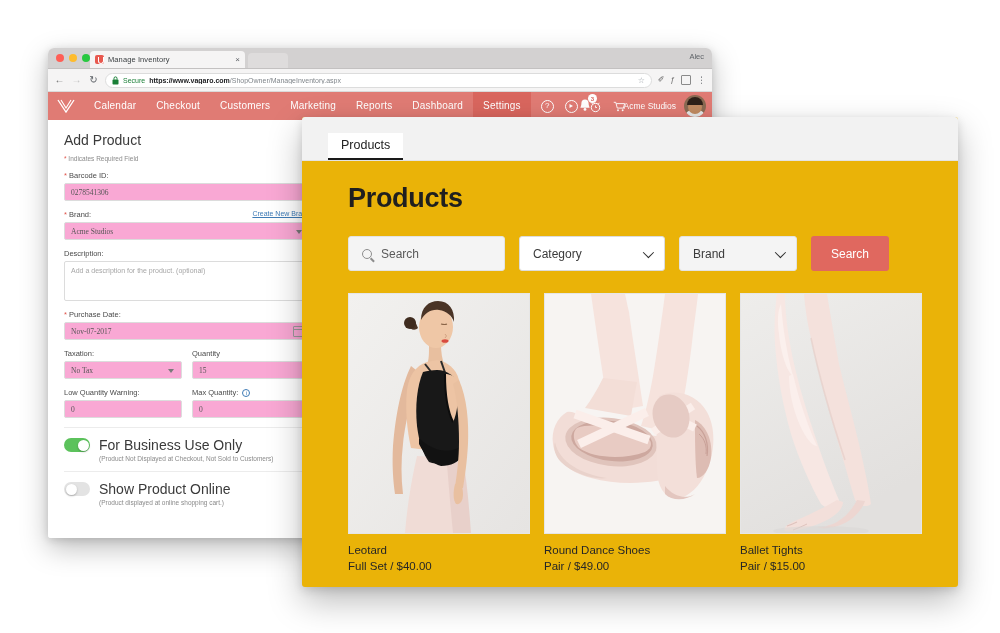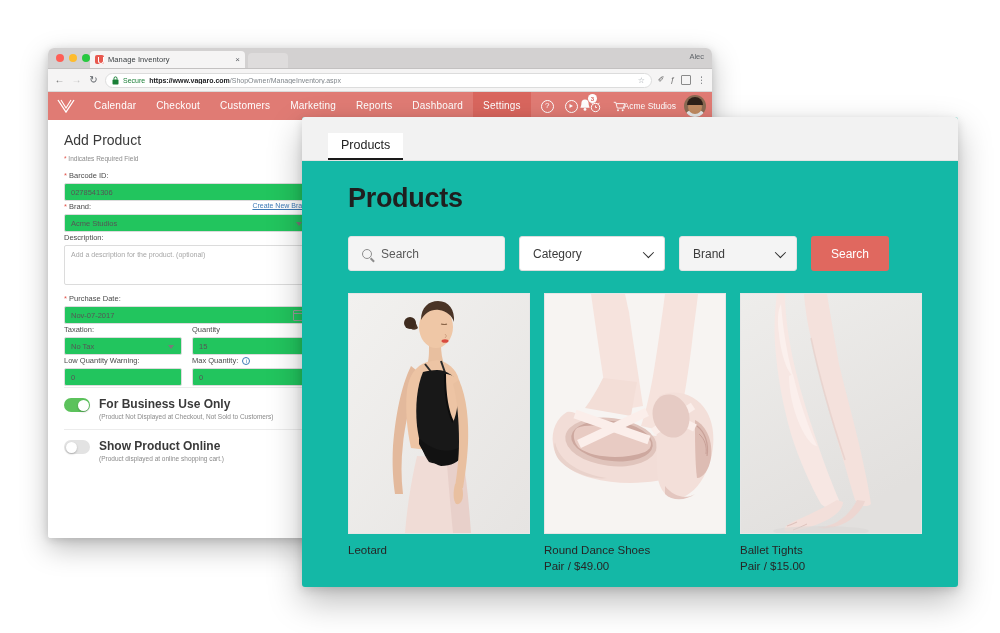--- a/index.html
+++ b/index.html
@@ -143,23 +143,24 @@
     font-size:14px;color:#3a3a3a;margin:0 0 7px 0;font-weight:400;
   }
   .req-note{font-size:6.5px;color:#8a8a8a;margin-bottom:9px;}
   .req-note .ast{color:#e0564d;}
   .fl{
     font-size:7.5px;color:#4a4a4a;margin-bottom:3px;display:block;
   }
   .fl .ast{color:#e0564d;}
   .field{
     width:100%;height:18px;border:1px solid #dcdcdc;border-radius:2px;
-    background:#22c55e;font-size:7.5px;color:#555;padding:0 6px;
-    box-sizing:border-box;line-height:18px;margin-bottom:1px;
+    background:#f9a8d4;font-size:7.5px;color:#555;padding:0 6px;
+    box-sizing:border-box;line-height:18px;margin-bottom:9px;
     position:relative;
+    font-family:Liberation Serif, serif;
   }
   .sel{position:relative;}
   .sel:after{
     content:"";position:absolute;right:7px;top:7px;
     border-left:3px solid transparent;border-right:3px solid transparent;
     border-top:4px solid #7a7a7a;
   }
   .ta{
     width:100%;height:40px;border:1px solid #dcdcdc;border-radius:2px;
     background:#fff;font-size:7px;color:#a6a6a6;padding:5px 6px;
@@ -192,34 +193,34 @@
     flex:0 0 auto;margin-top:1px;
   }
   .tgl.on{background:#5cc25c;}
   .tgl.off{background:#e3e3e3;}
   .tgl .knob{
     position:absolute;top:1.5px;width:11px;height:11px;border-radius:50%;
     background:#fff;box-shadow:0 1px 2px rgba(0,0,0,.25);
   }
   .tgl.on .knob{right:1.5px;}
   .tgl.off .knob{left:1.5px;}
-  .tgl-title{font-size:12px;color:#3a3a3a;font-weight:700;margin-bottom:2px;}
+  .tgl-title{font-size:14px;color:#3a3a3a;font-weight:400;margin-bottom:2px;}
   .tgl-sub{font-size:6.5px;color:#8a8a8a;}
   .scrollbar{
     position:absolute;right:0;top:0;width:7px;height:434px;background:#f0f0f0;
   }
   .scrollthumb{
     position:absolute;right:1px;top:2px;width:5px;height:150px;
     background:#c6c6c6;border-radius:3px;
   }
 
   
   .products-win{
     position:absolute;left:302px;top:117px;width:656px;height:470px;
-    background:#14b8a6;border-radius:3px;
+    background:#eab308;border-radius:3px;
     box-shadow:0 14px 34px rgba(0,0,0,.27), 0 3px 10px rgba(0,0,0,.13);
     overflow:hidden;
   }
   .pw-tabbar{
     height:44px;background:#f2f2f2;border-bottom:1px solid #e3e3e3;
     display:flex;align-items:flex-end;padding-left:26px;box-sizing:border-box;
   }
   .pw-tab{
     background:#ffffff;font-size:12.5px;color:#222;padding:6px 13px 5px 13px;
     border-bottom:2.5px solid #1a1a1a;line-height:1.1;
@@ -517,20 +518,21 @@
               <path d="M96 80 C96 98 98 116 104 128" stroke="#0d0d0d" stroke-width="2" fill="none"></path>
 
               <path d="M70 150 C76 162 84 170 92 172 C102 172 110 168 113 162 L112 152 C102 160 84 158 70 144 Z" fill="#121212"></path>
 
               <path d="M110 86 C118 104 120 128 119 150 C118 168 116 182 114 194 L106 193 C108 180 110 164 110 148 C110 126 108 104 104 90 Z" fill="#e9c0a0"></path>
 
               <path d="M106 190 C104 198 104 206 107 210 C111 211 114 207 114 200 C114 196 113 192 112 189 Z" fill="#e9c0a0"></path>
             </svg>
           </div>
           <div class="pname">Leotard</div>
+          <div class="pmeta">Full Set / $40.00</div>
         </div>
 
         <div class="pcard">
           <div class="pimg">
             <svg width="180" height="239" viewBox="0 0 180 239">
               <rect width="180" height="239" fill="#f7f4f2"></rect>
 
               <path d="M120 0 C116 30 112 58 108 82 C104 104 100 120 96 132 L132 140 C138 112 144 76 148 40 C150 24 152 10 153 0 Z" fill="#f6e3dd"></path>
 
               <path d="M46 0 C50 28 54 56 58 82 C60 98 62 110 64 118 L98 112 C94 84 88 48 84 18 C82 10 81 4 80 0 Z" fill="#f6e3dd"></path>

